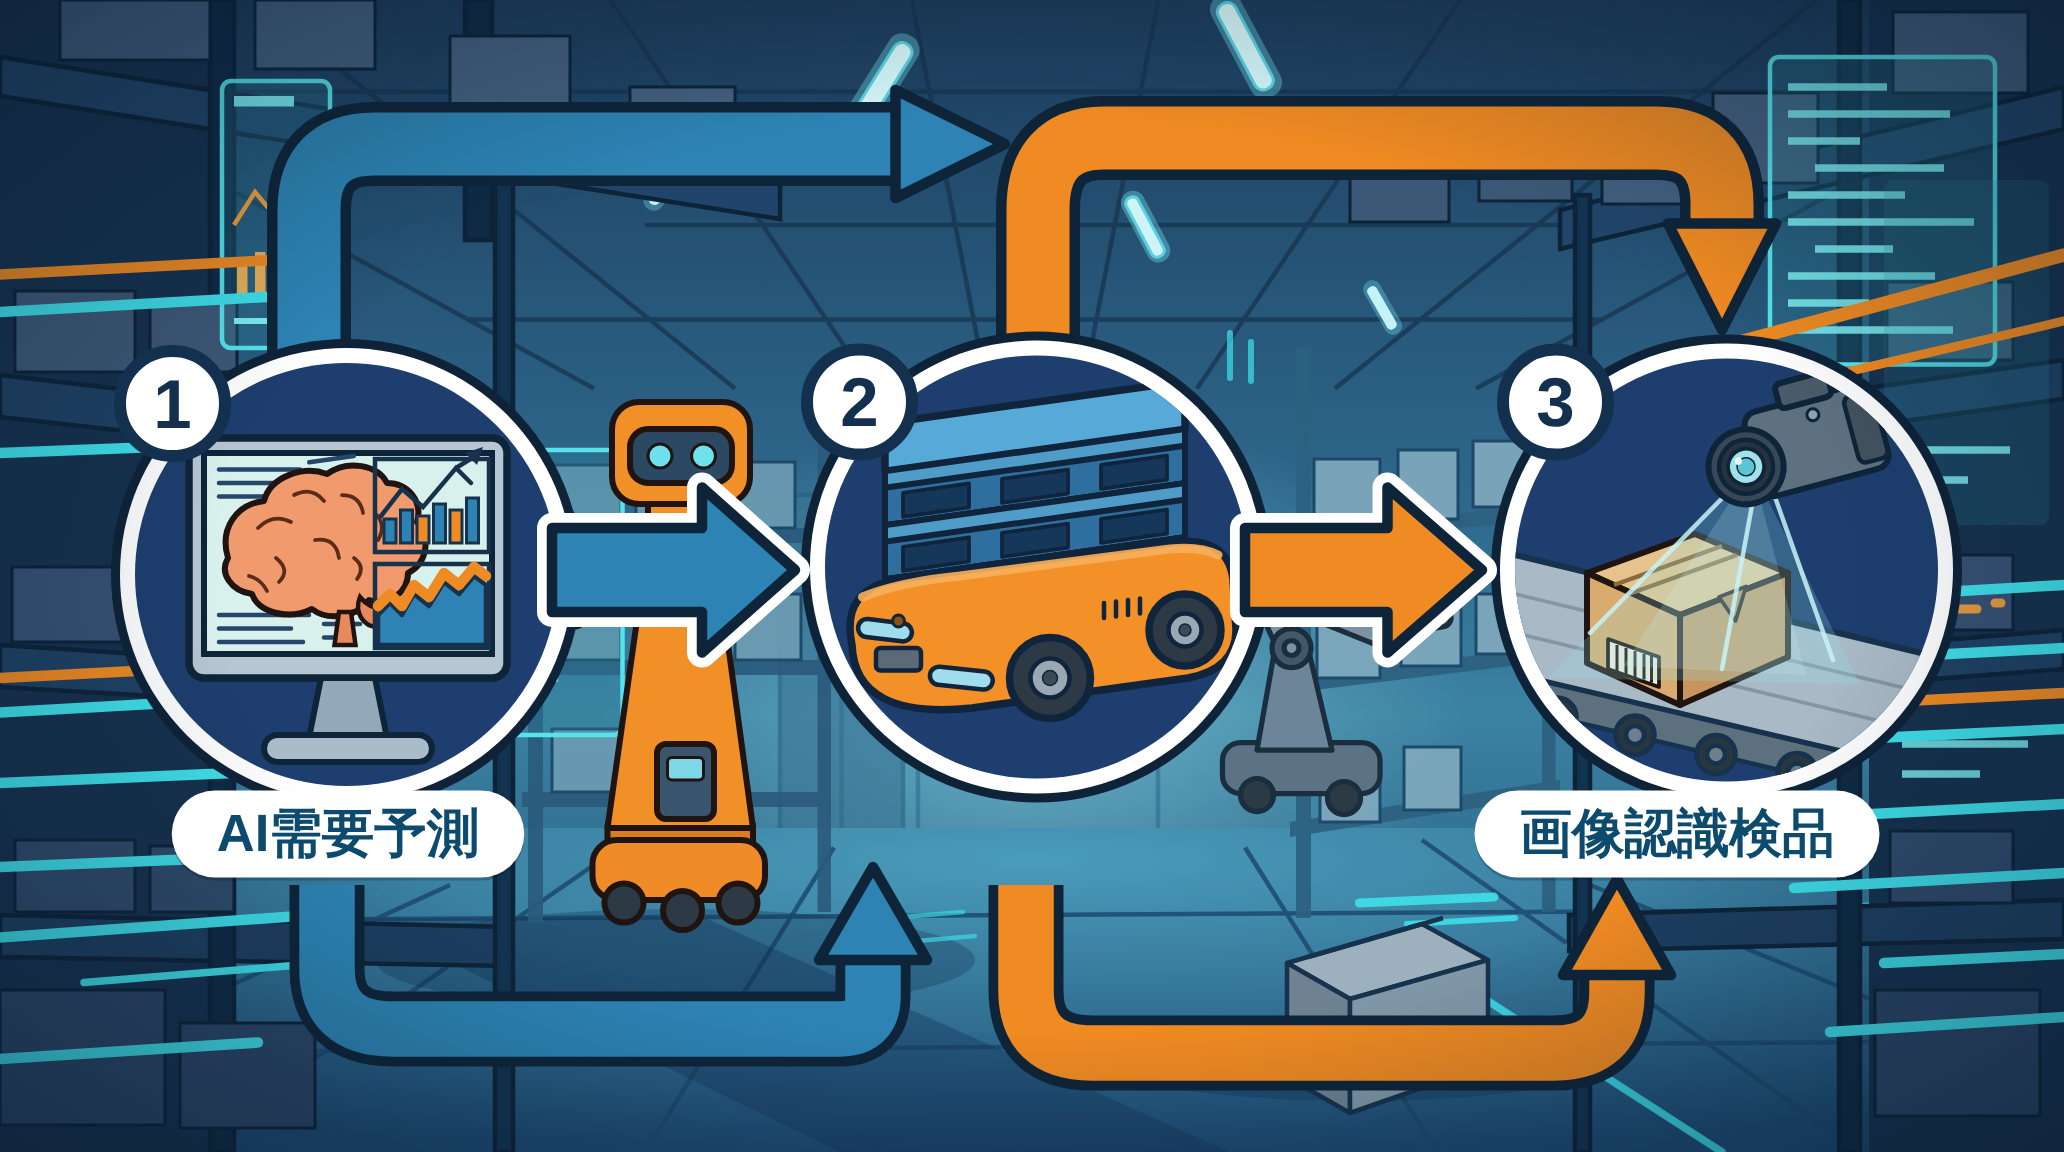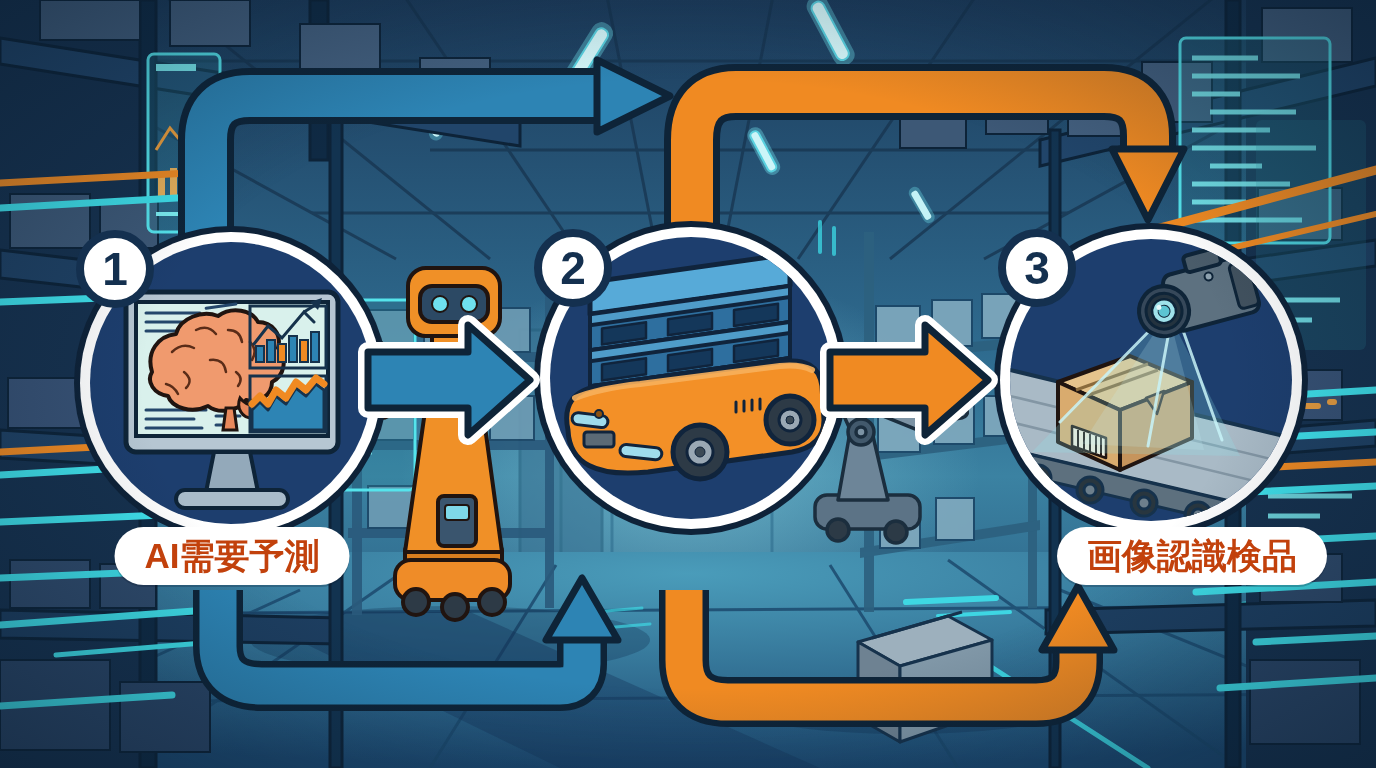--- a/index.html
+++ b/index.html
@@ -14,27 +14,27 @@
     background:#ffffff;border:8px solid #14304f;border-radius:50%;
     color:#14304f;font-weight:bold;font-size:46px;line-height:62px;
     text-align:center;z-index:30;
   }
   .badge-1{left:76px;top:230px;}
   .badge-2{left:534px;top:229px;}
   .badge-3{left:998px;top:229px;}
   .pill{
     position:absolute;transform:translateX(-50%);
     background:#ffffff;border-radius:44px;
-    color:#c2410c;font-weight:bold;font-size:35px;line-height:40px;
+    color:#0c4a6e;font-weight:bold;font-size:35px;line-height:40px;
     padding:9px 30px;white-space:nowrap;z-index:40;
     box-shadow:0 2px 0 rgba(10,25,45,.25);
   }
   .pill-1{left:232px;top:527px;}
   .pill-2{left:690px;top:524px;}
-  .pill-3{left:1192px;top:527px;}
+  .pill-3{left:1118px;top:527px;}
 </style>
 </head>
 <body>
 
 <div class="stage">
 <svg width="1376" height="768" viewBox="0 0 1376 768">
   <defs>
     <linearGradient id="bgGrad" x1="0" y1="0" x2="0" y2="1">
       <stop offset="0" stop-color="#1d3c5c"></stop>
           <stop offset="0.45" stop-color="#2e6a8e"></stop>

